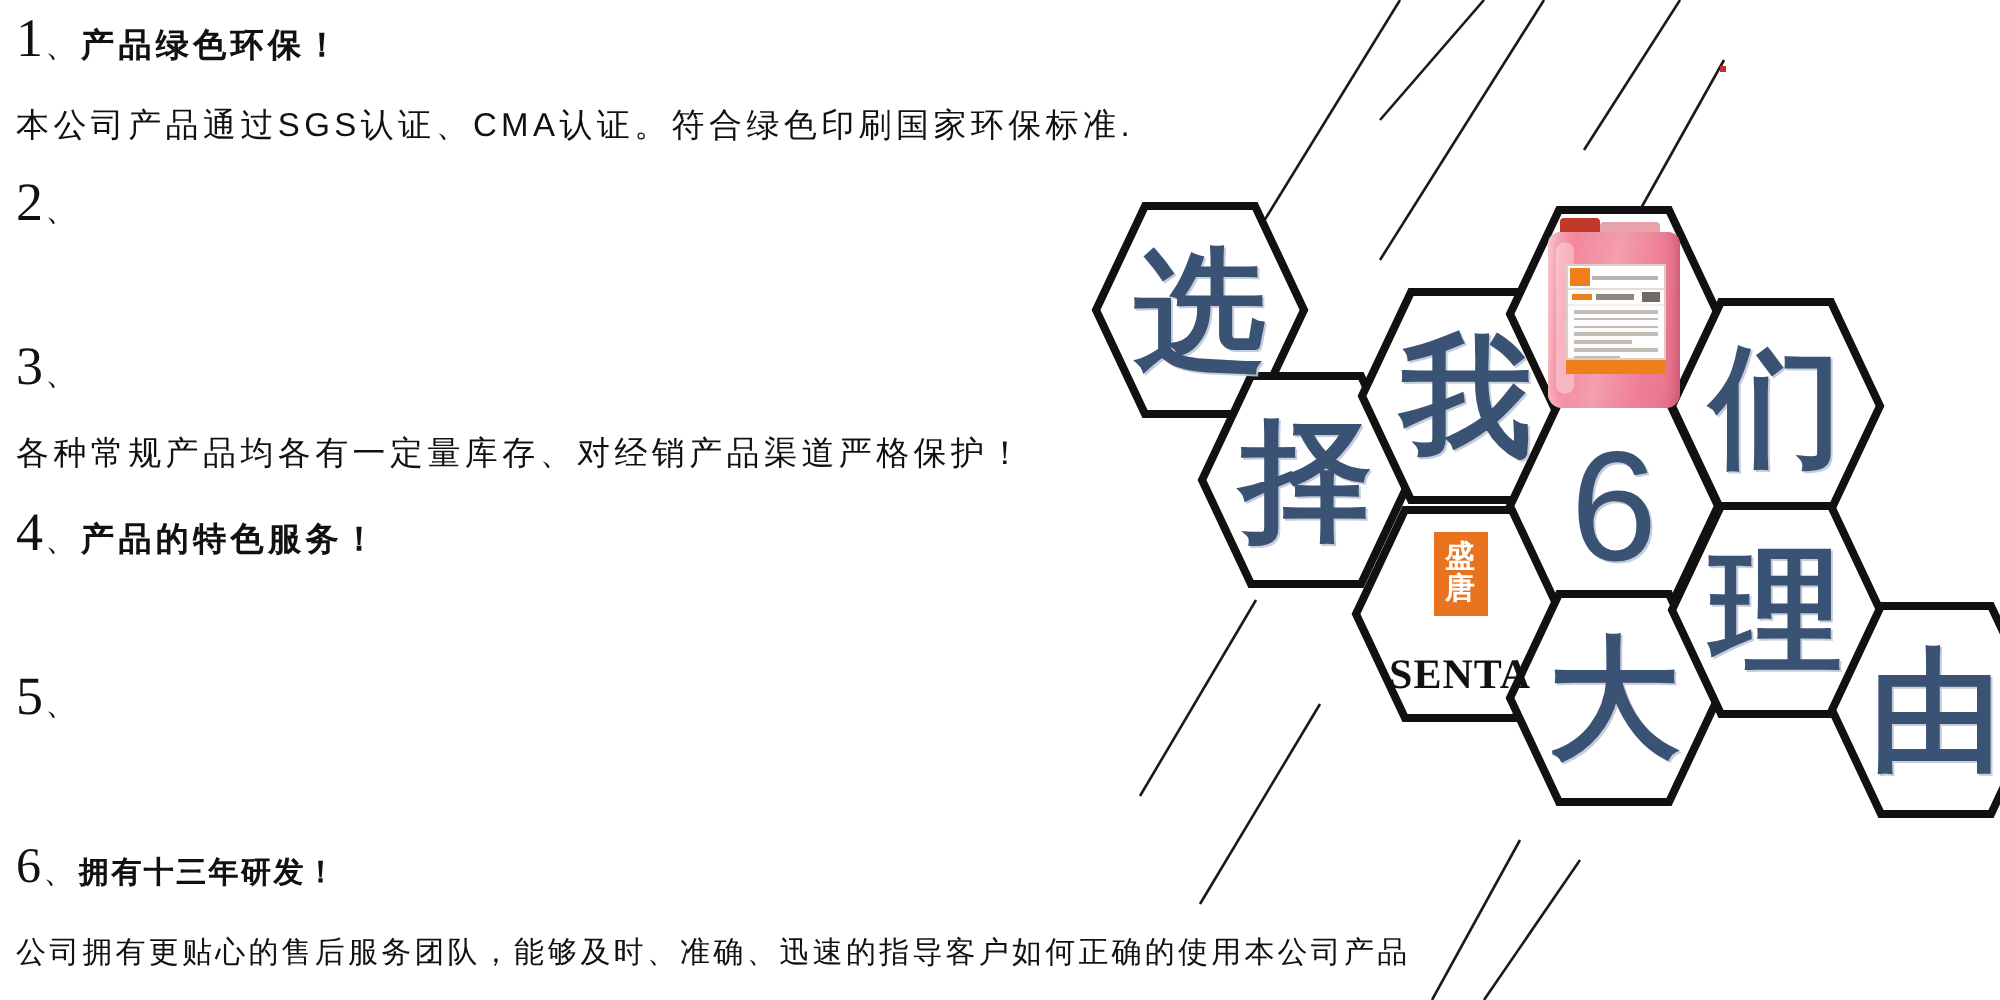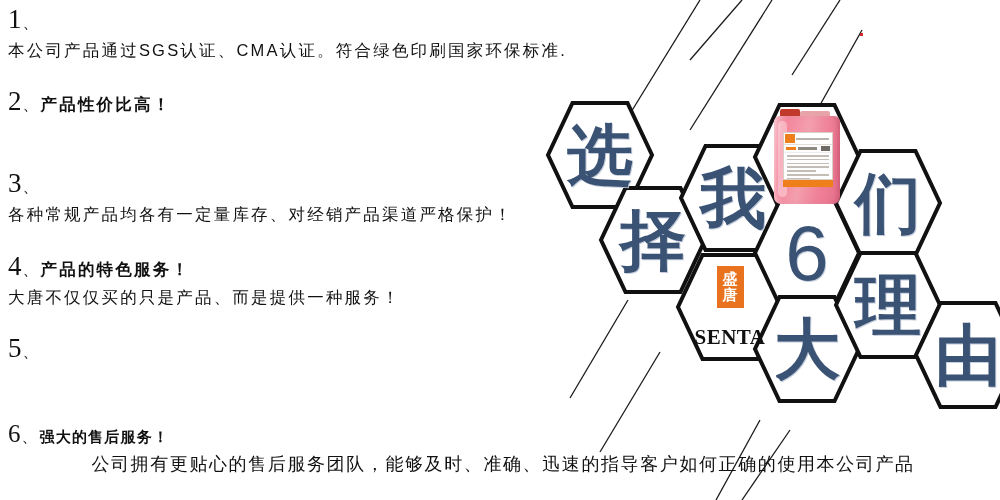--- a/index.html
+++ b/index.html
@@ -31,29 +31,28 @@
     color:#111;
   }
   .r-dun{font-size:16px;line-height:16px;margin-left:1px;margin-right:2px;color:#111;}
   .r-title{
     font-size:16.5px;line-height:18px;
     letter-spacing:2.2px;
     font-weight:600;
     color:#111;
   }
   .r-body{
-    margin-top:7px;
+    margin-top:20px;
     font-size:16.5px;line-height:20px;
     letter-spacing:2.2px;
     color:#111;
     white-space:nowrap;
-    text-align:center;
   }
   .reason.last .r-title{font-size:15px;letter-spacing:1.2px;}
-  .reason.last .r-body{font-size:18px;letter-spacing:1.6px;}
+  .reason.last .r-body{font-size:15px;letter-spacing:1.6px;}
   .reason.last .r-num{font-size:25px;}
 
   
   .hexwrap{position:absolute;left:0;top:0;width:1000px;height:500px;z-index:2;}
   .hex{
     position:absolute;
     width:110px;height:110px;
     display:flex;align-items:center;justify-content:center;
   }
   .hex svg{position:absolute;left:0;top:0;width:110px;height:110px;}
@@ -149,61 +148,60 @@
     </g>
     <rect x="860" y="33" width="3" height="3" fill="#cc2b2b"></rect>
   </svg>
 
   <div class="reasons">
 
     <div class="reason" style="top:6px">
       <div class="r-head">
         <span class="r-num">1</span>
         <span class="r-dun">、</span>
+        <span class="r-title">产品绿色环保！</span>
       </div>
       <div class="r-body">本公司产品通过SGS认证、CMA认证。符合绿色印刷国家环保标准.</div>
     </div>
 
     <div class="reason" style="top:88px">
       <div class="r-head">
         <span class="r-num">2</span>
         <span class="r-dun">、</span>
-        <span class="r-title">产品性价比高！</span>
       </div>
     </div>
 
     <div class="reason" style="top:170px">
       <div class="r-head">
         <span class="r-num">3</span>
         <span class="r-dun">、</span>
       </div>
       <div class="r-body">各种常规产品均各有一定量库存、对经销产品渠道严格保护！</div>
     </div>
 
     <div class="reason" style="top:253px">
       <div class="r-head">
         <span class="r-num">4</span>
         <span class="r-dun">、</span>
         <span class="r-title">产品的特色服务！</span>
       </div>
-      <div class="r-body">大唐不仅仅买的只是产品、而是提供一种服务！</div>
     </div>
 
     <div class="reason" style="top:335px">
       <div class="r-head">
         <span class="r-num">5</span>
         <span class="r-dun">、</span>
       </div>
     </div>
 
     <div class="reason last" style="top:420px;width:990px">
       <div class="r-head">
         <span class="r-num">6</span>
         <span class="r-dun">、</span>
-        <span class="r-title">强大的售后服务！</span>
+        <span class="r-title">拥有十三年研发！</span>
       </div>
       <div class="r-body">公司拥有更贴心的售后服务团队，能够及时、准确、迅速的指导客户如何正确的使用本公司产品</div>
     </div>
 
   </div>
 
   <div class="hexwrap">
 
     <div class="hex" style="left:545px;top:100px">
       <svg viewBox="0 0 110 110">

